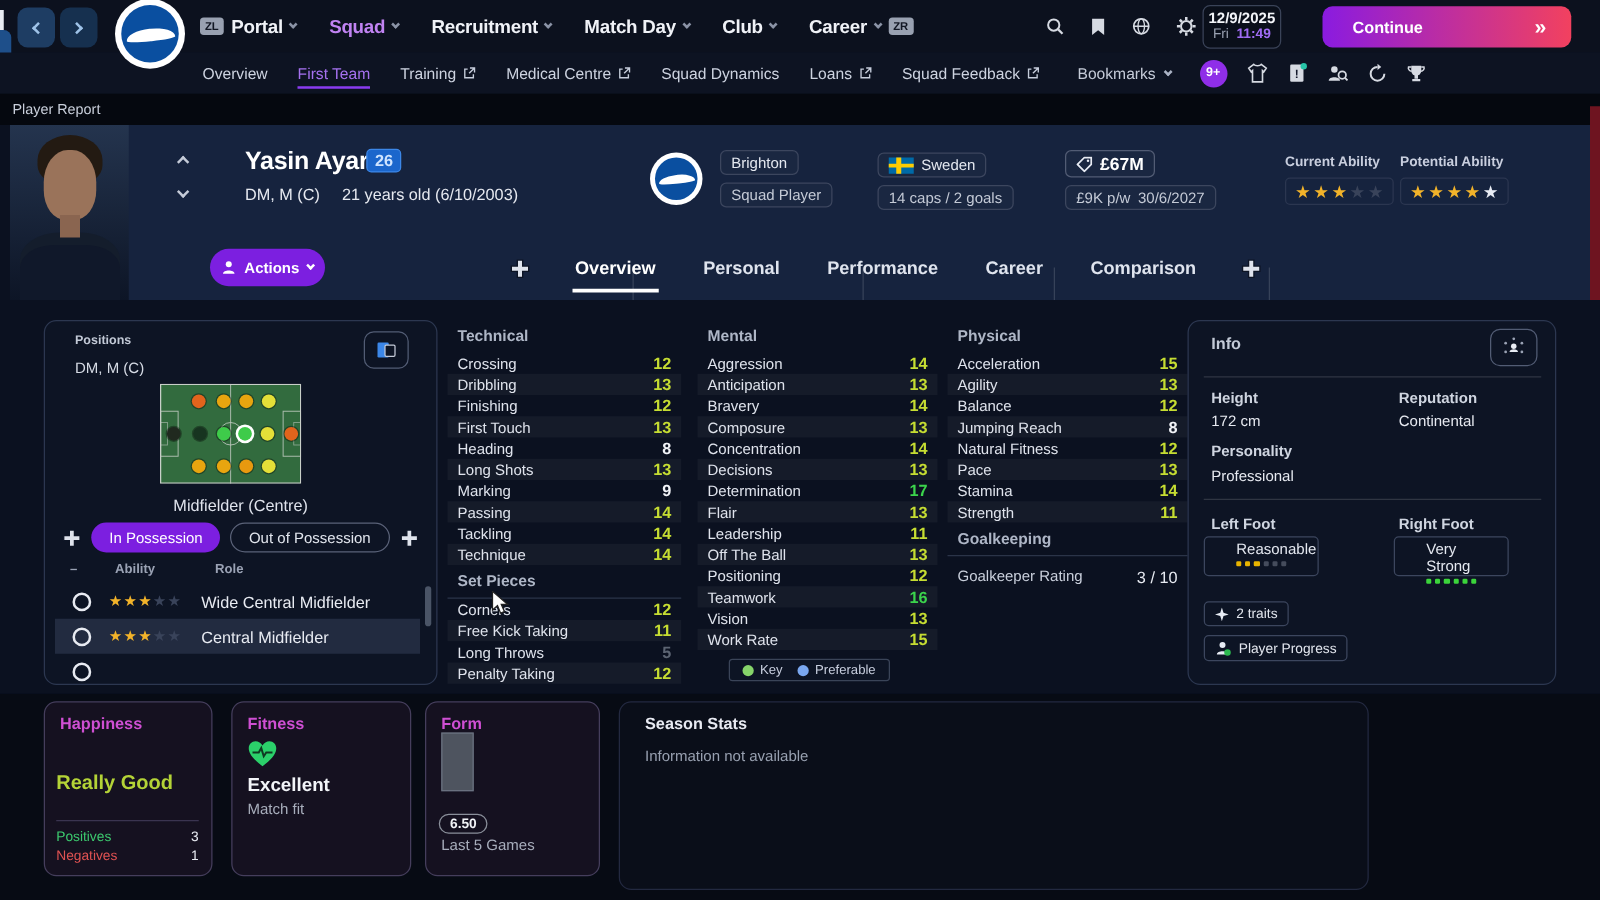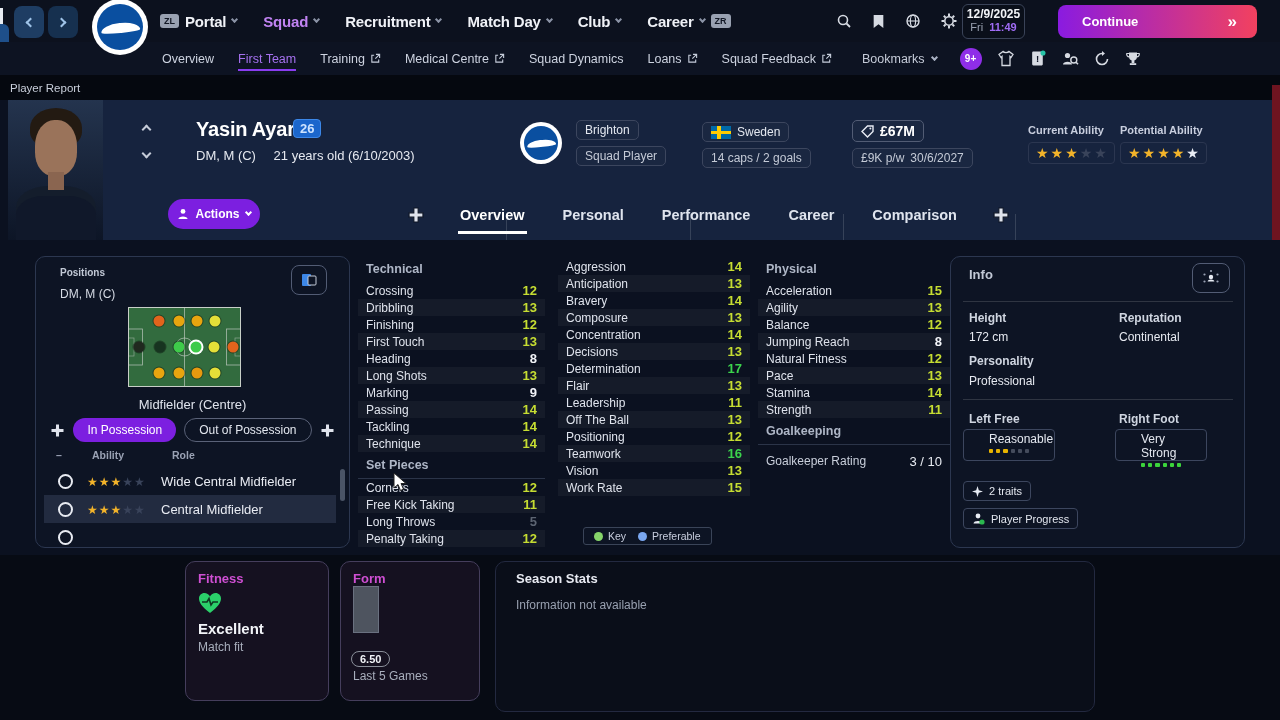--- a/index.html
+++ b/index.html
@@ -595,20 +595,21 @@
     <span class="alabel">Long Throws</span>
     <span class="aval poor">5</span>
   </div>
   <div class="arow striped">
     <span class="alabel">Penalty Taking</span>
     <span class="aval mid">12</span>
   </div>
       </div>
   </div>
   <div class="acol" style="left:558px;width:192px">
+    <div class="ahdr">Mental</div>
     <div id="mental-rows">
   <div class="arow">
     <span class="alabel">Aggression</span>
     <span class="aval mid">14</span>
   </div>
   <div class="arow striped">
     <span class="alabel">Anticipation</span>
     <span class="aval mid">13</span>
   </div>
   <div class="arow">
@@ -728,21 +729,21 @@
         </svg>
     </button>
     <div class="idiv" style="top:44px"></div>
     <div class="ilbl" style="left:18px;top:54px">Height</div>
     <div class="ival" style="left:18px;top:73px">172 cm</div>
     <div class="ilbl" style="left:168px;top:54px">Reputation</div>
     <div class="ival" style="left:168px;top:73px">Continental</div>
     <div class="ilbl" style="left:18px;top:97px">Personality</div>
     <div class="ival" style="left:18px;top:117px">Professional</div>
     <div class="idiv" style="top:142px"></div>
-    <div class="ilbl" style="left:18px;top:155px">Left Free</div>
+    <div class="ilbl" style="left:18px;top:155px">Left Foot</div>
     <div class="footbox" style="left:12px;top:172px">
       <div class="ftxt">Reasonable</div>
       <div class="segs" id="lf-segs">
           <span class="seg" style="background:#e8b400"></span>
           <span class="seg" style="background:#e8b400"></span>
           <span class="seg" style="background:#e8b400"></span>
           <span class="seg" style="background:#454c5c"></span>
           <span class="seg" style="background:#454c5c"></span>
           <span class="seg" style="background:#454c5c"></span>
         </div>
@@ -770,20 +771,33 @@
           <circle cx="6" cy="4" r="2.4" fill="#e8ecf4"></circle>
           <path d="M1.5 11.5 C1.5 8.2 10.5 8.2 10.5 11.5 Z" fill="#e8ecf4"></path>
           <circle cx="10" cy="10" r="2.6" fill="#2bb84e"></circle>
         </svg>
       <span>Player Progress</span>
     </button>
   </div>
 
   <div class="bottomstrip"></div>
 
+  <div class="bcard" style="left:35px;width:135px">
+    <div class="bhead">Happiness</div>
+    <div class="hapval">Really Good</div>
+    <div class="bdiv" style="top:94px"></div>
+    <div class="posneg" style="top:102px">
+      <span style="color:#3cc96e">Positives</span>
+      <span class="v">3</span>
+    </div>
+    <div class="posneg" style="top:117px">
+      <span style="color:#e05252">Negatives</span>
+      <span class="v">1</span>
+    </div>
+  </div>
 
   <div class="bcard" style="left:185px;width:144px">
     <div class="bhead">Fitness</div>
     <svg style="position:absolute;left:12px;top:30px" width="24" height="22" viewBox="0 0 24 22">
       <path d="M12 21 C4 15 1 10.6 1 6.6 C1 3.4 3.4 1 6.4 1 C8.7 1 10.9 2.4 12 4.4 C13.1 2.4 15.3 1 17.6 1 C20.6 1 23 3.4 23 6.6 C23 10.6 20 15 12 21 Z" fill="#2bd06a"></path>
       <polyline points="4,10 9,10 11,6.5 13,13 15,10 20,10" fill="none" stroke="#0f3a22" stroke-width="1.6"></polyline>
     </svg>
     <div class="fitval">Excellent</div>
     <div class="fitsub">Match fit</div>
   </div>

